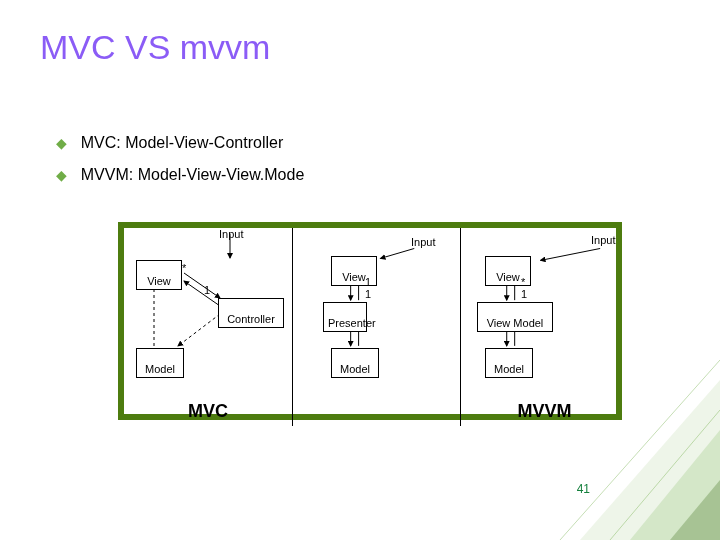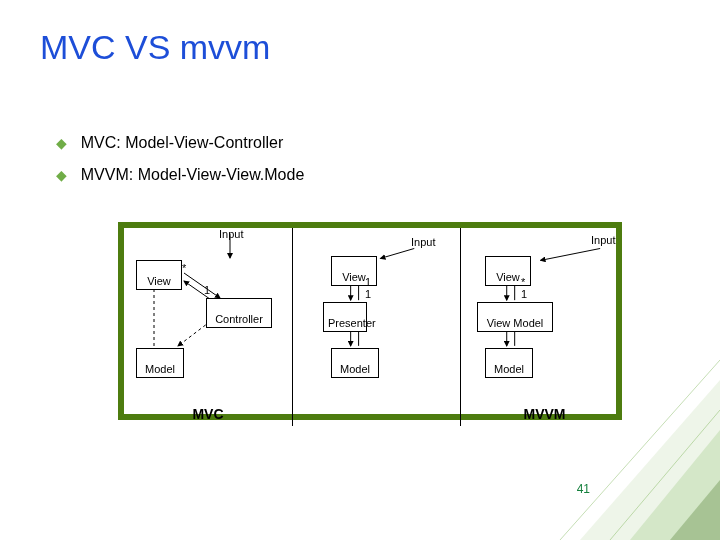--- a/index.html
+++ b/index.html
@@ -1,27 +1,27 @@
 <!DOCTYPE html>
 <html><head>
 <meta charset="utf-8">
 <style>
   * { box-sizing: border-box; margin: 0; padding: 0; }
   html, body { width: 720px; height: 540px; font-family: "Segoe UI", Arial, sans-serif; background: #fff; overflow: hidden; }
   .slide { position: relative; width: 720px; height: 540px; background: #fff; }
-  .title { position: absolute; left: 40px; top: 28px; font-size: 34px; color: #1d4ed8; font-weight: 400; }
+  .title { position: absolute; left: 40px; top: 28px; font-size: 34px; color: #8b5cf6; font-weight: 400; }
   .bullets { position: absolute; left: 56px; top: 120px; }
   .bullet { font-size: 16px; color: #000; margin: 14px 0; display: flex; align-items: center; }
   .bullet-marker { color: #70AD47; font-size: 14px; margin-right: 14px; }
   .diagram-outer { position: absolute; left: 118px; top: 222px; width: 504px; height: 198px; border: 6px solid #4d7c0f; }
   .col { position: absolute; top: 0; height: 198px; }
   .col.c1 { left: 0; width: 168px; }
   .col.c2 { left: 168px; width: 168px; border-left: 1px solid #000; }
   .col.c3 { left: 336px; width: 168px; border-left: 1px solid #000; }
-  .pattern-label { position: absolute; bottom: 4px; width: 100%; text-align: center; font-weight: bold; font-size: 14px; margin-top: 40px; }
+  .pattern-label { position: absolute; bottom: 4px; width: 100%; text-align: center; font-weight: bold; font-size: 18px; margin-top: 40px; }
   .box { position: absolute; border: 1px solid #000; background: #fff; font-size: 11px; text-align: center; padding: 14px 4px; }
   .plain-label { position: absolute; font-size: 11px; }
   svg.arrows { position: absolute; left: 0; top: 0; width: 100%; height: 100%; pointer-events: none; }
   .pagenum { position: absolute; right: 130px; bottom: 44px; font-size: 12px; color: #15803d; }
   
   .deco { position: absolute; right: 0; bottom: 0; width: 200px; height: 200px; pointer-events: none; }
 </style>
 </head>
 <body>
 <div class="slide">
@@ -53,21 +53,21 @@
 
         <line x1="60" y1="45" x2="96" y2="70" stroke="#000" stroke-width="1" marker-end="url(#ah)"></line>
         <line x1="96" y1="78" x2="60" y2="53" stroke="#000" stroke-width="1" marker-end="url(#ah)"></line>
 
         <line x1="96" y1="86" x2="54" y2="118" stroke="#000" stroke-width="1" stroke-dasharray="3,3" marker-end="url(#ah)"></line>
 
         <line x1="30" y1="118" x2="30" y2="56" stroke="#000" stroke-width="1" stroke-dasharray="3,3" marker-end="url(#ah)"></line>
       </svg>
       <span class="plain-label" style="left:95px; top:0px;">Input</span>
       <div class="box" style="left:12px; top:32px; width:46px; height:22px;">View</div>
-      <div class="box" style="left:82px; top:70px; width:66px; height:22px;">Controller</div>
+      <div class="box" style="left:94px; top:70px; width:66px; height:22px;">Controller</div>
       <div class="box" style="left:12px; top:120px; width:48px; height:22px;">Model</div>
       <span class="plain-label" style="left:58px; top:34px;">*</span>
       <span class="plain-label" style="left:80px; top:56px;">1</span>
       <div class="pattern-label">MVC</div>
     </div>
 
     <div class="col c2">
       <svg class="arrows" viewBox="0 0 168 198">
         <line x1="122" y1="20" x2="88" y2="30" stroke="#000" stroke-width="1" marker-end="url(#ah)"></line>
 

